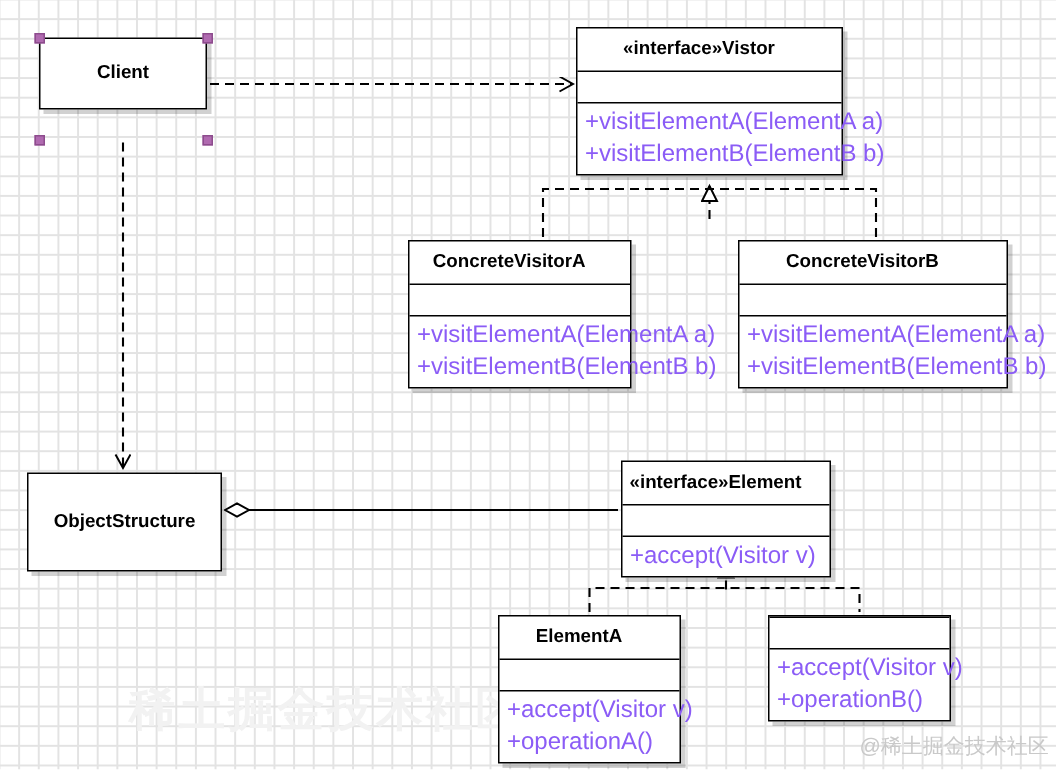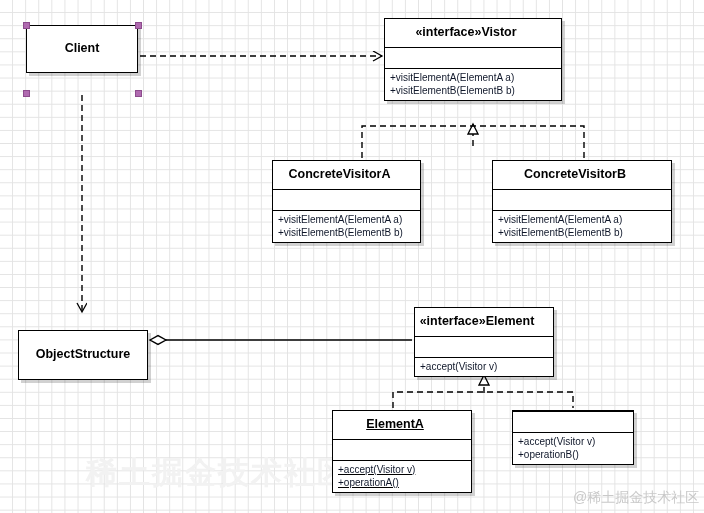--- a/index.html
+++ b/index.html
@@ -53,22 +53,22 @@
     border-top: 1.6px solid #000000;
     height: 0;
   }
   .uml-attrs {
     height: 20px;
   }
   .uml-ops {
     padding: 2px 0 3px 5px;
   }
   .uml-op {
-    font-size: 10px;
-    color: #0f172a;
+    font-size: 16px;
+    color: #8b5cf6;
     line-height: 1.32;
     white-space: nowrap;
   }
   
   .uml-plain {
     display: flex;
     align-items: center;
     justify-content: center;
   }
   .uml-plain .uml-title {
@@ -182,35 +182,35 @@
     <div class="uml-title">ConcreteVisitorB</div>
     <div class="uml-sep"></div>
     <div class="uml-attrs"></div>
     <div class="uml-sep"></div>
     <div class="uml-ops">
       <div class="uml-op">+visitElementA(ElementA a)</div>
       <div class="uml-op">+visitElementB(ElementB b)</div>
     </div>
   </div>
 
-  <div class="uml-box uml-plain" style="left:18px; top:330px; width:130px; height:50px;">
+  <div class="uml-box uml-plain" style="left:18px; top:315px; width:130px; height:66px;">
     <div class="uml-title">ObjectStructure</div>
   </div>
 
   <div class="uml-box" style="left:414px; top:307px; width:140px;">
     <div class="uml-title">«interface»Element</div>
     <div class="uml-sep"></div>
     <div class="uml-attrs"></div>
     <div class="uml-sep"></div>
     <div class="uml-ops">
       <div class="uml-op">+accept(Visitor v)</div>
     </div>
   </div>
 
-  <div class="uml-box" style="left:332px; top:410px; width:140px;text-decoration:underline;">
+  <div class="uml-box" style="left:332px; top:410px; width:122px;">
     <div class="uml-title">ElementA</div>
     <div class="uml-sep"></div>
     <div class="uml-attrs"></div>
     <div class="uml-sep"></div>
     <div class="uml-ops">
       <div class="uml-op">+accept(Visitor v)</div>
       <div class="uml-op">+operationA()</div>
     </div>
   </div>
 

